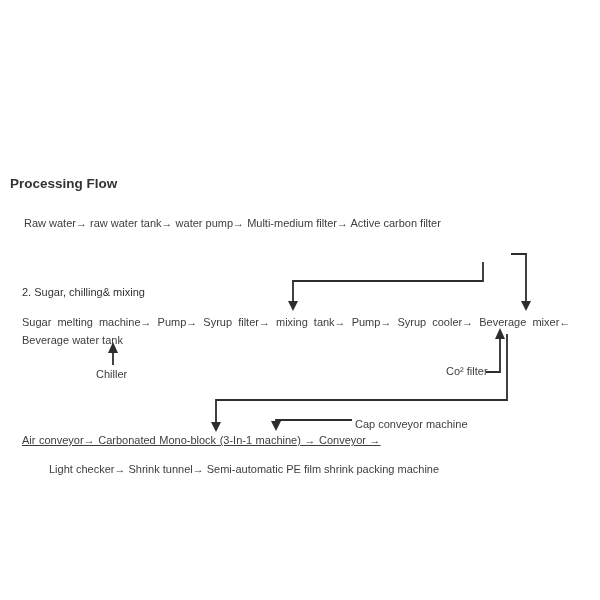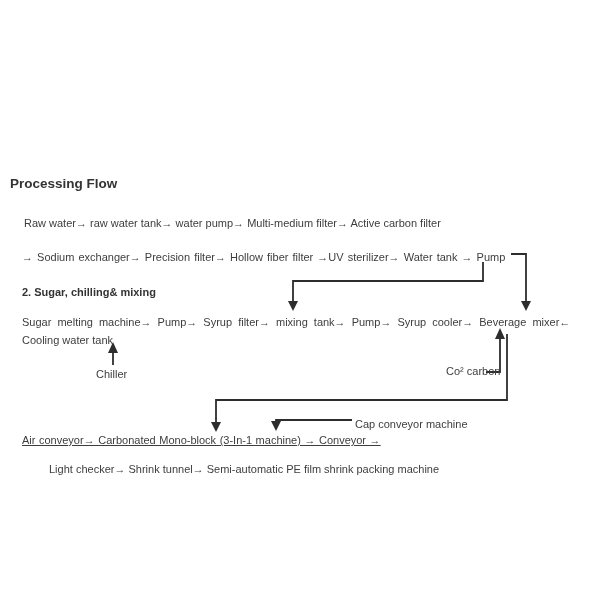--- a/index.html
+++ b/index.html
@@ -29,21 +29,21 @@
     white-space:nowrap;
     color:var(--text-color);
   }
   .title{
     left:10px;top:145px;
     font-size:13.5px;
     font-weight:bold;
     color:var(--heading-color);
   }
   .heading{
-    font-weight:bold;
+    font-weight:normal;
     color:var(--heading-color);
     text-align:right;
   }
   .wt-line1{left:24px;top:185px;}
   .wt-line2{left:22px;top:219px;word-spacing:1px;}
   .s2-heading{left:22px;top:254px;}
   .s2-main{left:22px;top:284px;word-spacing:3px;}
   .s2-cooling{left:22px;top:302px;}
   .s2-chiller{left:96px;top:336px;}
   .s2-co2{left:446px;top:333px;}
@@ -101,25 +101,24 @@
 
     <g>
       <polyline points="352,388 276,388 276,390"></polyline>
       <polygon points="271,389 281,389 276,399"></polygon>
     </g>
   </svg>
 
   <div class="txt title">Processing Flow</div>
 
   <div class="txt wt-line1">Raw water→ raw water tank→ water pump→ Multi-medium filter→ Active carbon filter</div>
-  <div class="txt wt-line2">→ Sodium exchanger→ Precision filter→ Hollow fiber filter →UV sterilizer→ Water tank → Pump</div>
 
   <div class="txt heading s2-heading">2. Sugar, chilling&amp; mixing</div>
   <div class="txt s2-main">Sugar melting machine→ Pump→ Syrup filter→ mixing tank→ Pump→ Syrup cooler→ Beverage mixer←</div>
-  <div class="txt s2-cooling">Cooling water tank</div>
+  <div class="txt s2-cooling">Beverage water tank</div>
   <div class="txt s2-chiller">Chiller</div>
-  <div class="txt s2-co2">Co² carbon</div>
+  <div class="txt s2-co2">Co² filter</div>
 
   <div class="txt s3-cap">Cap conveyor machine</div>
   <div class="txt s3-main">Air conveyor→ Carbonated Mono-block (3-In-1 machine) → Conveyor →</div>
   <div class="txt s3-packing">Light checker→ Shrink tunnel→ Semi-automatic PE film shrink packing machine</div>
 
 </div>
 
 </body></html>

